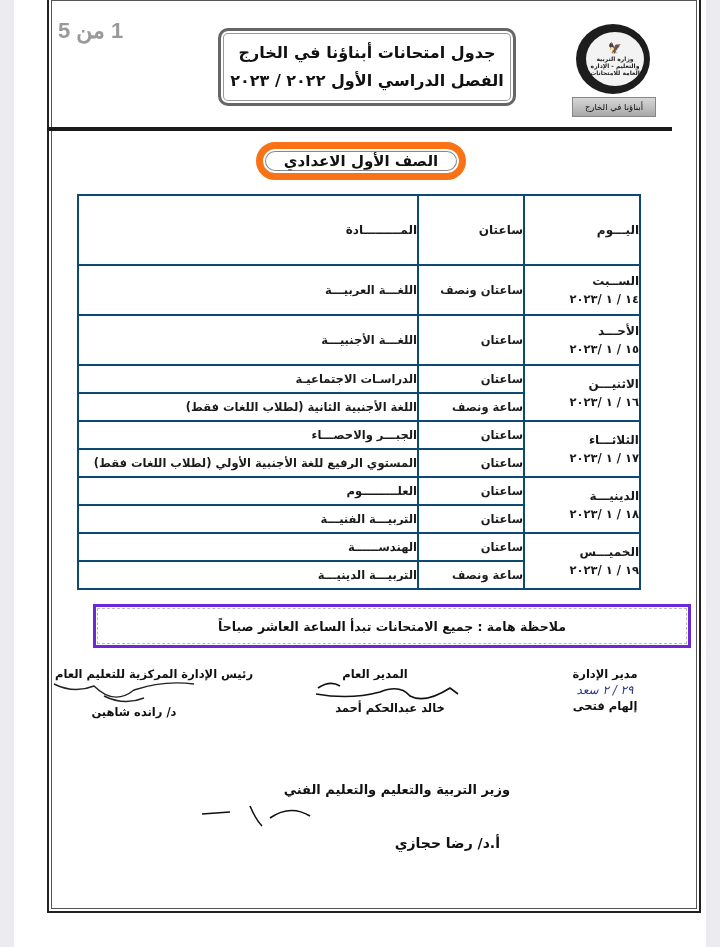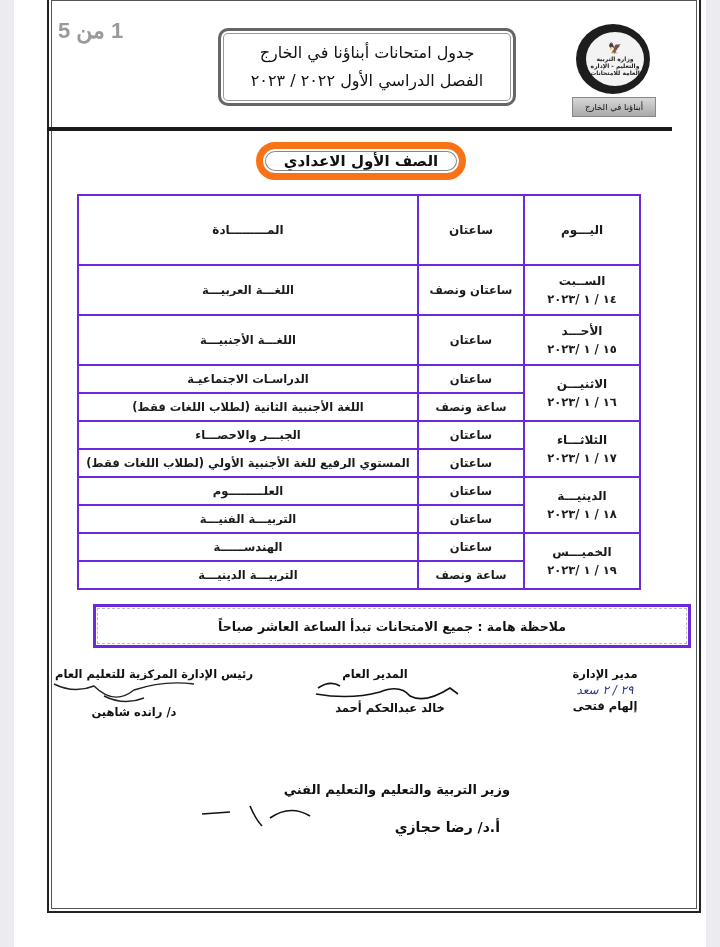--- a/index.html
+++ b/index.html
@@ -25,21 +25,21 @@
     font-size: 22px; color: #9a9a9a; direction: rtl; letter-spacing: 0.5px;
   }
   .title-box {
     position: absolute; left: 218px; top: 28px; width: 298px; height: 78px;
     border: 3px solid #666; border-radius: 10px; box-sizing: border-box;
     box-shadow: inset 0 0 0 2px #fff, inset 0 0 0 3px #999;
     display: flex; flex-direction: column; align-items: center; justify-content: center;
     direction: rtl;
   }
   .title-line {
-    font-family: "DejaVu Sans", sans-serif; font-weight: normal;
+    font-family: "DejaVu Sans", sans-serif; font-weight: bold;
     font-size: 16px; line-height: 28px; color: #111; text-align: right;
   }
   .logo {
     position: absolute; left: 572px; top: 22px; width: 84px; height: 100px;
   }
   .logo-ring {
     position: absolute; left: 4px; top: 2px; width: 74px; height: 70px;
     border-radius: 50%; background: #1d1d1d;
   }
   .logo-inner {
@@ -63,21 +63,21 @@
     box-shadow: inset 0 0 0 2px #fff, inset 0 0 0 3px #888;
     display: flex; align-items: center; justify-content: center;
     font-weight: bold; font-size: 15px; direction: rtl;
   }
   table.sched {
     position: absolute; left: 77px; top: 194px; width: 564px;
     border-collapse: collapse; direction: rtl;
     font-family: "DejaVu Sans", sans-serif; font-weight: bold;
   }
   table.sched td, table.sched th {
-    border: 2px solid #6d28d9; text-align: center; padding: 0;
+    border: 2px solid #0c4a6e; text-align: right; padding: 0;
     font-size: 11.5px; color: #1a1a1a; margin-left: 20px;
   }
   table.sched th { height: 68px; font-size: 12px; }
   .col-day { width: 114px; }
   .col-time { width: 104px; }
   .day-name { display: block; font-size: 12px; line-height: 18px; }
   .day-date { display: block; font-size: 11.5px; line-height: 18px; letter-spacing: 0.5px; }
   .cell-half { height: 26px; }
   .cell-full { height: 48px; }
   .note-box {
@@ -85,21 +85,21 @@
     border: 3px solid #6d28d9; box-sizing: border-box;
     outline: 1px dashed #bbb; outline-offset: -5px;
     display: flex; align-items: center; justify-content: center;
     font-weight: bold; font-size: 12.5px; direction: rtl;
   }
   .sig { position: absolute; direction: rtl; font-weight: bold; font-size: 11.5px; text-align: center; }
   .sig .role { display: block; line-height: 16px; }
   .sig .name { display: block; line-height: 16px; }
   .scribble { position: absolute; }
   .minister { position: absolute; left: 230px; top: 782px; width: 280px; direction: rtl; font-weight: bold; font-size: 13px; text-align: right; }
-  .minister .name { margin-top: 22px; margin-right: 10px; font-size: 14px; display:block; }
+  .minister .name { margin-top: 38px; margin-right: 10px; font-size: 14px; display:block; }
 </style>
 </head>
 <body>
 
 <div class="paper">
   <div class="frame"></div>
 </div>
 
 <div class="page-counter">1 من 5</div>
 

